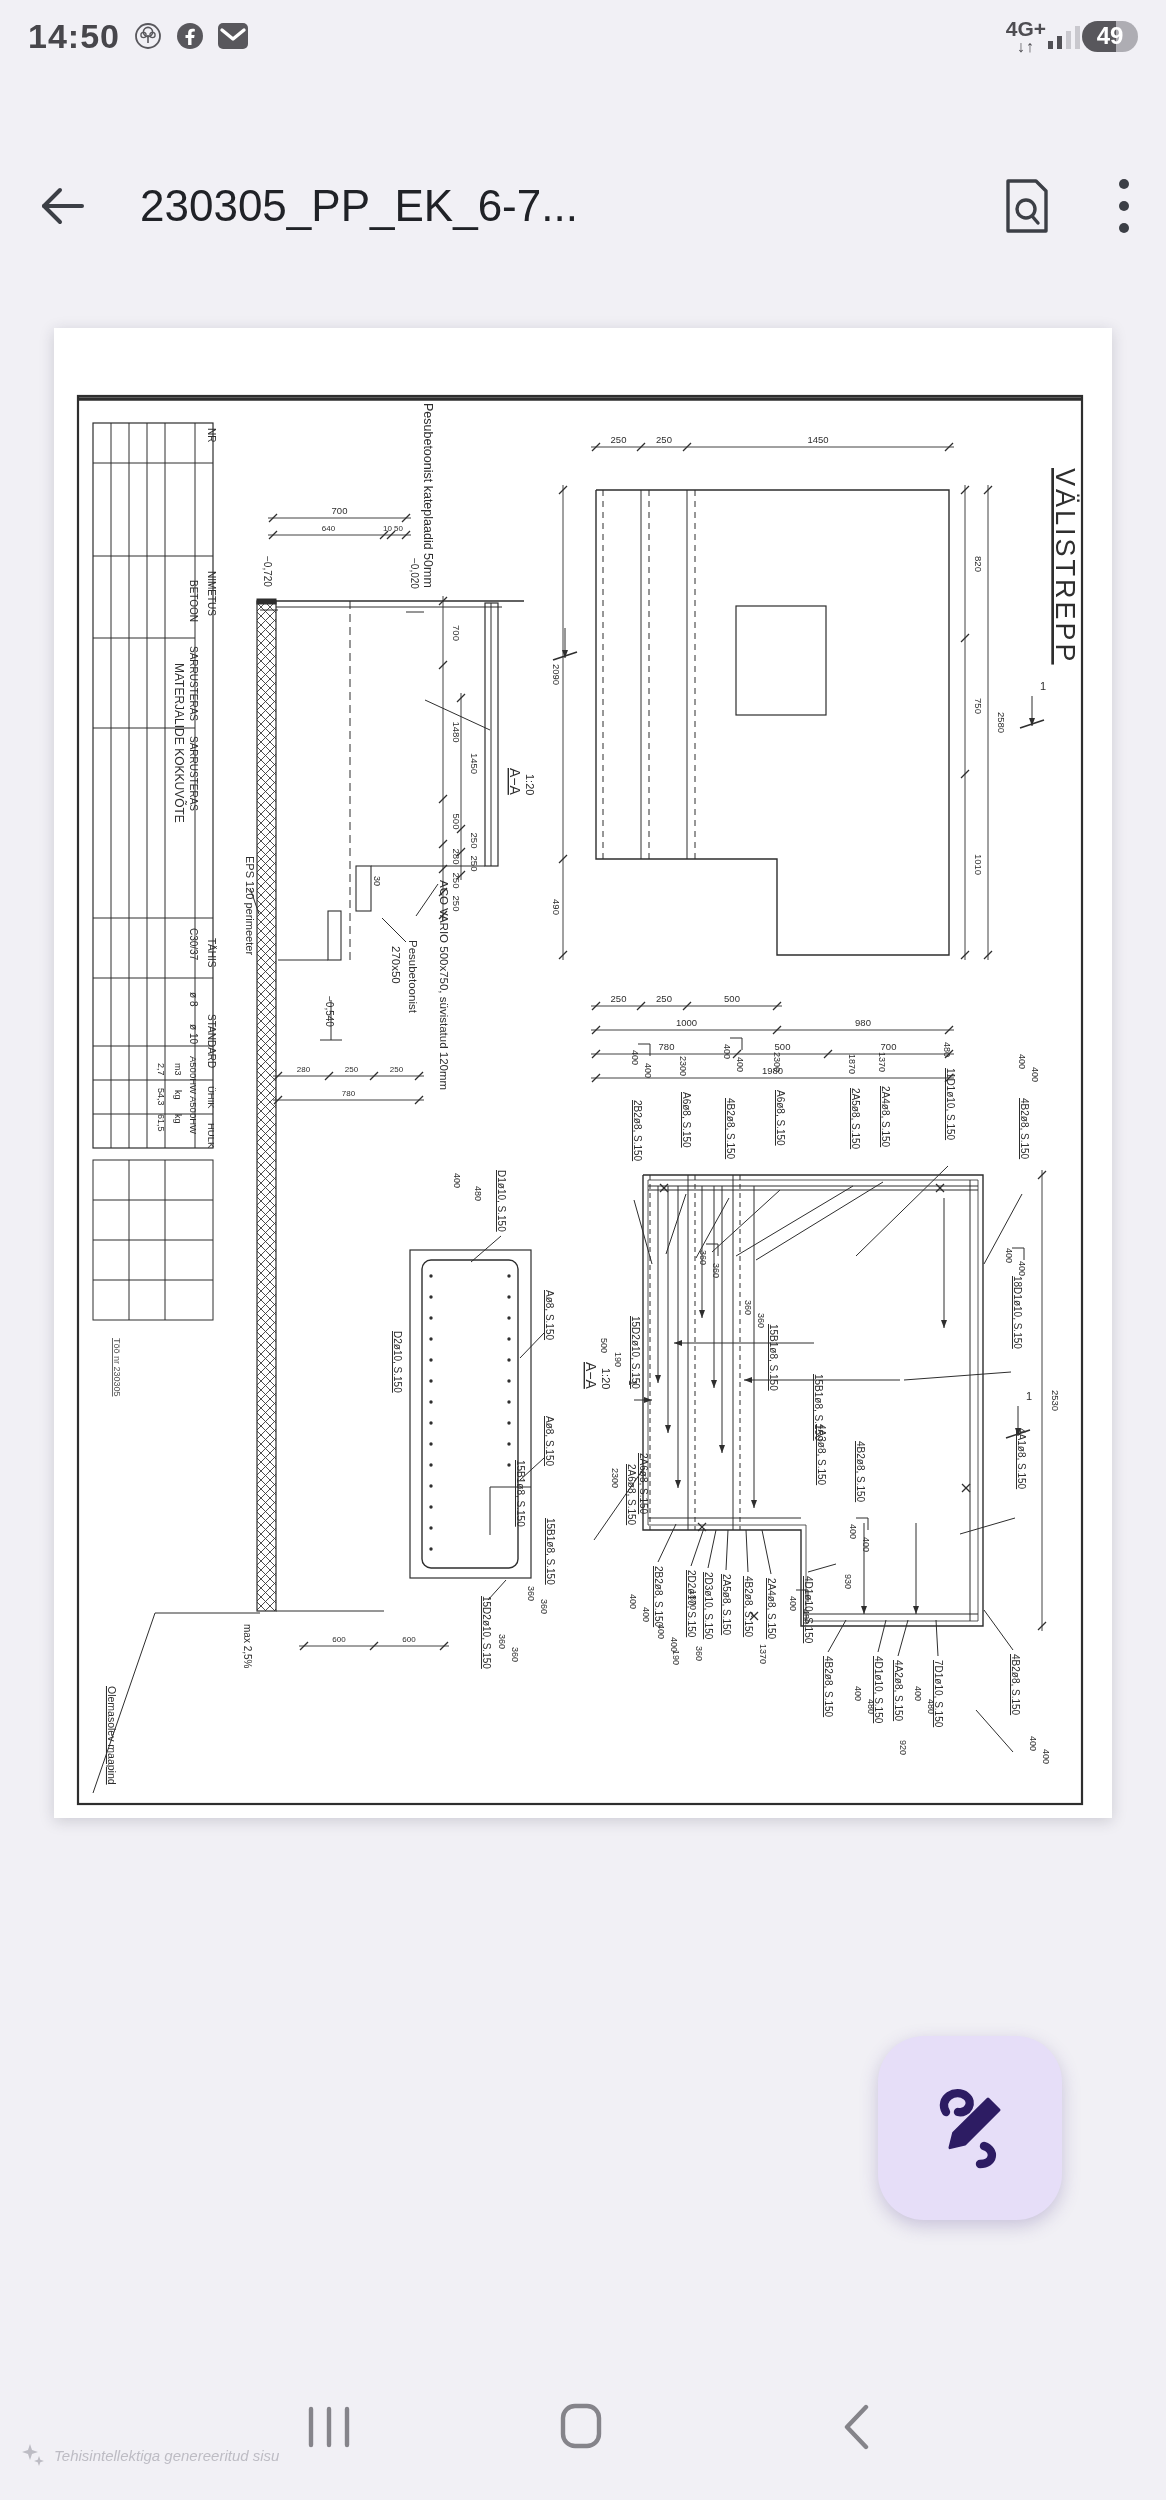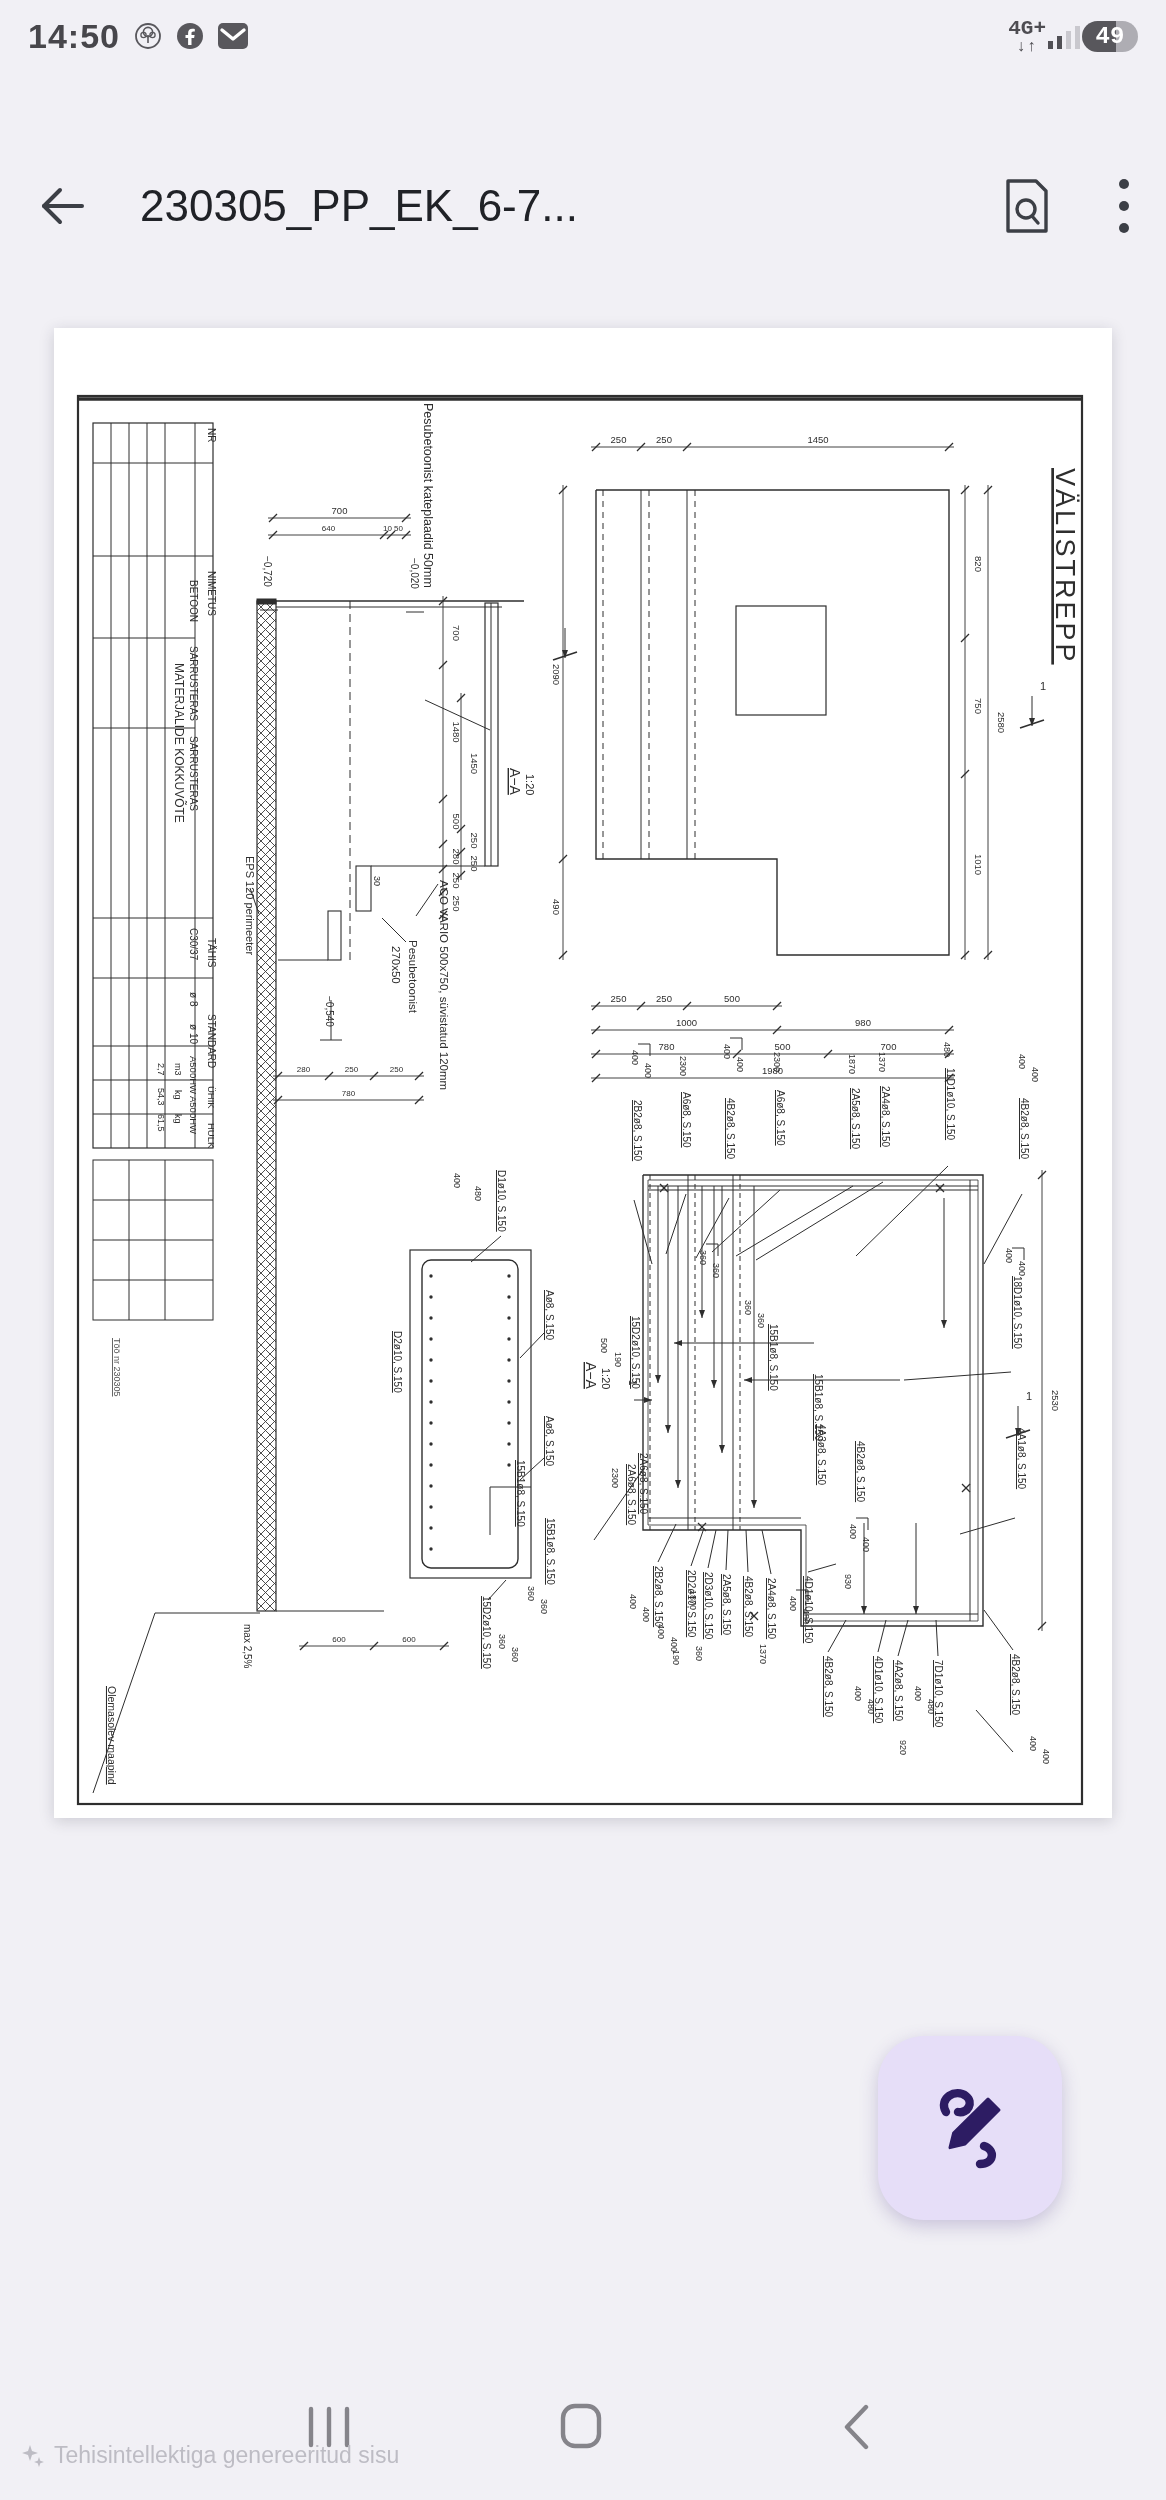--- a/index.html
+++ b/index.html
@@ -1,21 +1,21 @@
 <!DOCTYPE html>
 <html><head>
 <meta charset="utf-8">
 <style>
   html,body{margin:0;padding:0;}
   body{width:1166px;height:2500px;background:#f1f0f5;font-family:"Liberation Sans",sans-serif;position:relative;overflow:hidden;}
   
   .statusbar{position:absolute;left:0;top:0;width:1166px;height:72px;display:flex;align-items:center;justify-content:space-between;padding:0 28px;box-sizing:border-box;}
   .sb-left{display:flex;align-items:center;gap:14px;}
   .sb-time{font-size:34px;font-weight:700;color:#47464b;letter-spacing:1px;}
-  .sb-right{display:flex;align-items:center;font-family:Liberation Mono, monospace;}
+  .sb-right{display:flex;align-items:center;}
   .net-block{display:flex;flex-direction:column;align-items:center;line-height:1;margin-right:2px;}
   .net-4g{font-size:21px;font-weight:700;color:#4e4d52;}
   .net-arrows{font-size:16px;color:#4e4d52;letter-spacing:1px;}
   .battery{position:relative;width:56px;height:31px;border-radius:16px;overflow:hidden;display:flex;}
   .battery .b-dark{width:34px;height:31px;background:#58575c;}
   .battery .b-light{width:22px;height:31px;background:#aeadb3;}
   .battery .b-num{position:absolute;left:0;top:0;width:56px;height:31px;display:flex;align-items:center;justify-content:center;color:#fff;font-size:24px;font-weight:700;}
   
   .appbar{position:absolute;left:0;top:150px;width:1166px;height:112px;display:flex;align-items:center;box-sizing:border-box;padding:0 36px;}
   .ab-title{font-size:44px;color:#202227;font-weight:400;margin-left:52px;flex:1;white-space:nowrap;overflow:hidden;}
@@ -23,21 +23,21 @@
   
   .page{position:absolute;left:54px;top:328px;width:1058px;height:1490px;background:#ffffff;box-shadow:0 3px 14px rgba(40,40,60,0.18);}
   .page svg{display:block;}
   
   .fab{position:absolute;left:878px;top:2036px;width:184px;height:184px;border-radius:46px;background:#e6def8;box-shadow:0 6px 18px rgba(80,60,140,0.25);display:flex;align-items:center;justify-content:center;}
   
   .navbar{position:absolute;left:0;top:2388px;width:1166px;height:84px;}
   .nav-ic{position:absolute;top:0;}
   
   .watermark{position:absolute;left:20px;top:2442px;display:flex;align-items:center;gap:8px;color:#bdbcc4;}
-  .watermark span{font-size:23px;}
+  .watermark span{font-size:15px;font-style:italic;}
 </style>
 </head>
 <body>
 
 <div class="statusbar">
   <div class="sb-left">
     <span class="sb-time">14:50</span>
     <svg width="28" height="28" viewBox="0 0 28 28">
       <circle cx="14" cy="14" r="12" fill="none" stroke="#58575c" stroke-width="1.8"></circle>
       <line x1="14" y1="13" x2="14" y2="21" stroke="#58575c" stroke-width="1.6"></line>

